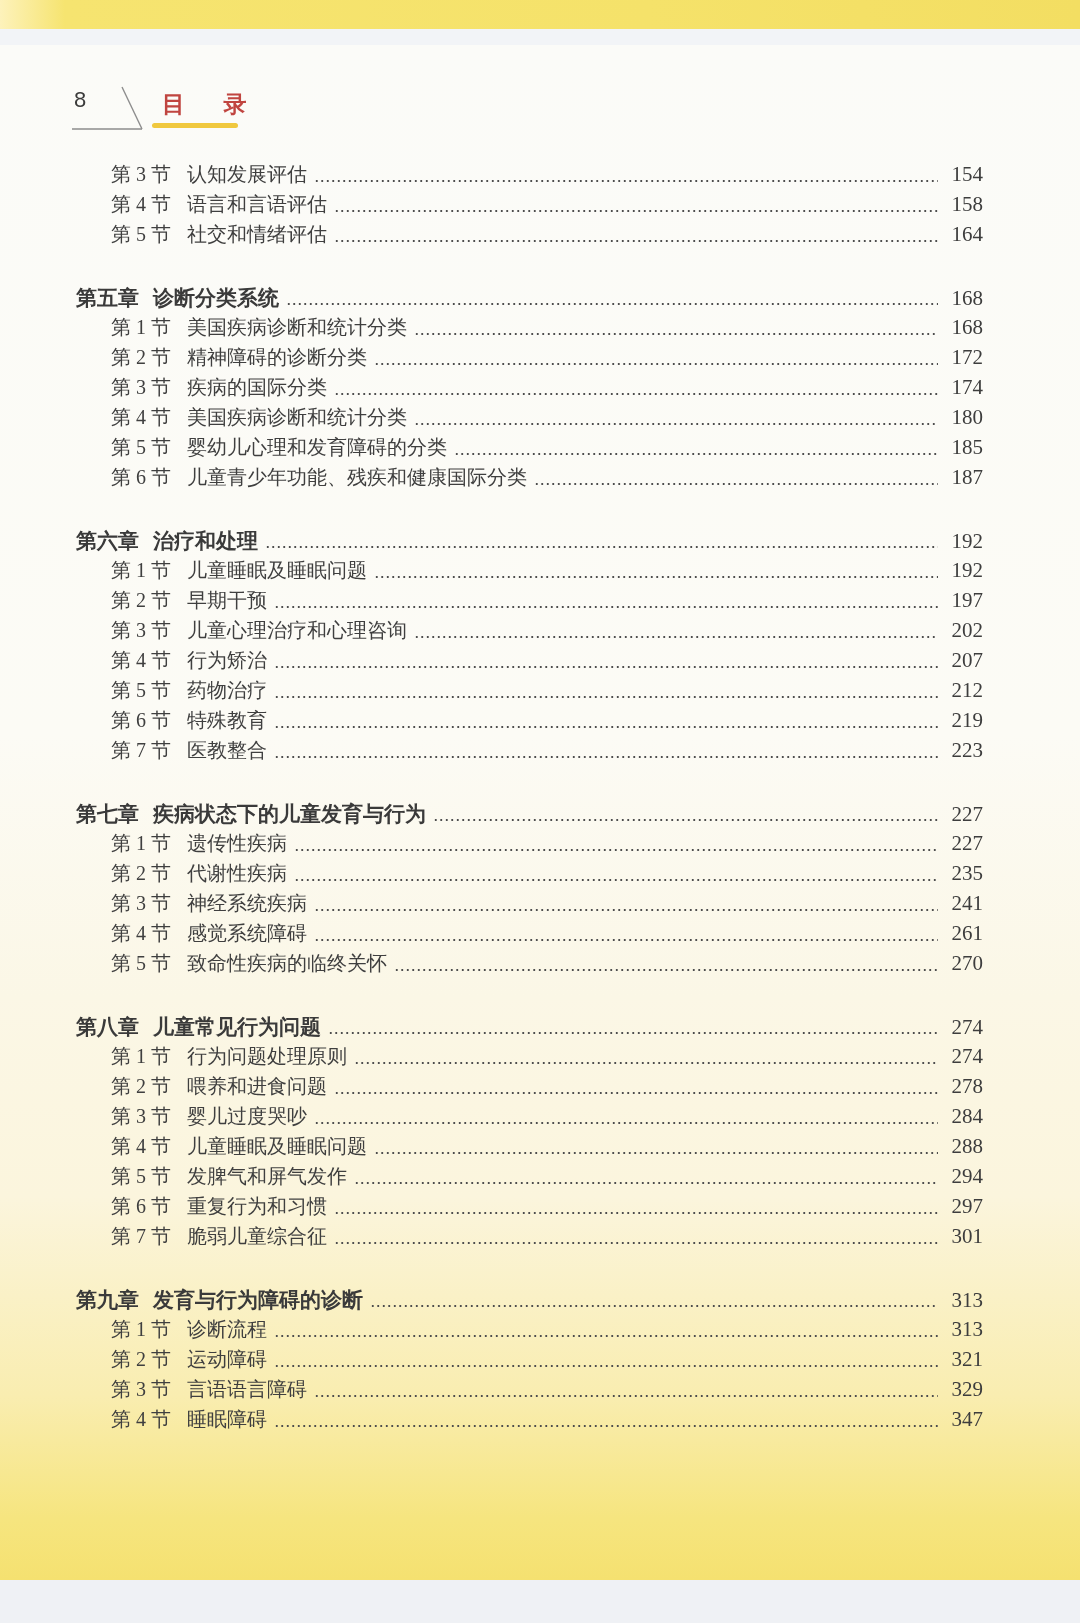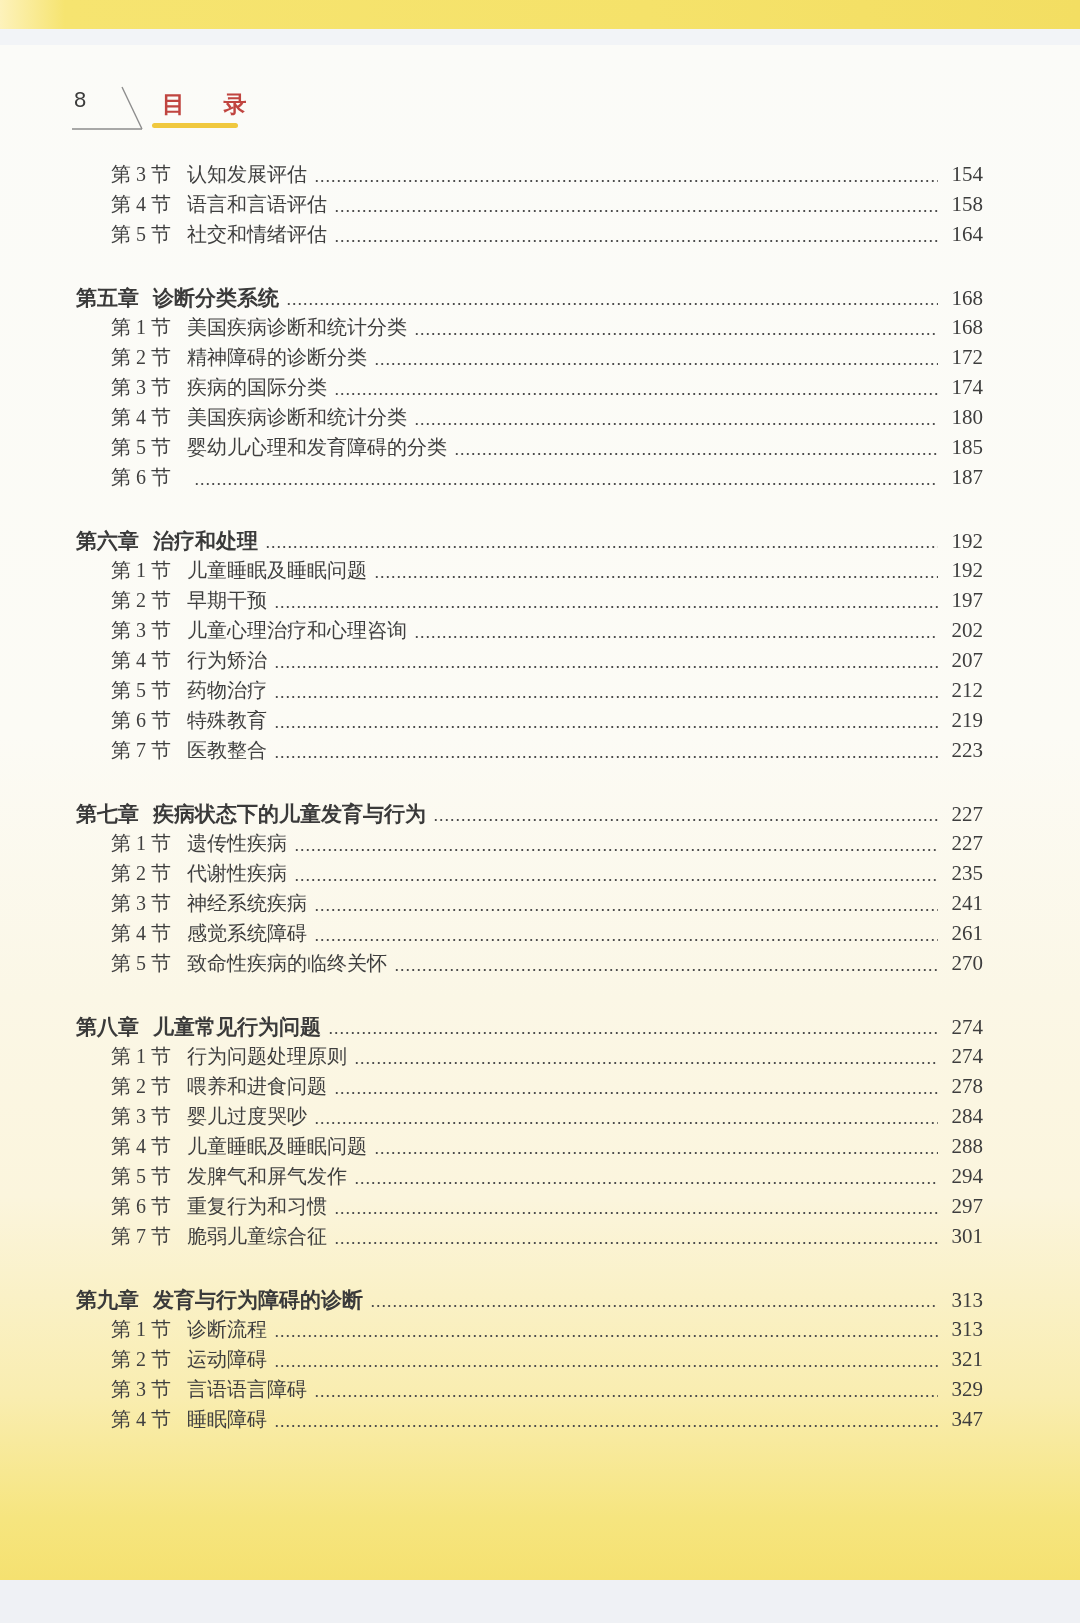--- a/index.html
+++ b/index.html
@@ -140,20 +140,21 @@
           <span class="pg">180</span>
         </div>
         <div class="toc-row section">
           <span class="lbl">第 5 节</span>
           <span class="ttl">婴幼儿心理和发育障碍的分类</span>
           <span class="dots"></span>
           <span class="pg">185</span>
         </div>
         <div class="toc-row section">
           <span class="lbl">第 6 节</span>
+          <span class="ttl">儿童青少年功能、残疾和健康国际分类</span>
           <span class="dots"></span>
           <span class="pg">187</span>
         </div>
         <div class="toc-row chapter">
           <span class="lbl">第六章</span>
           <span class="ttl">治疗和处理</span>
           <span class="dots"></span>
           <span class="pg">192</span>
         </div>
         <div class="toc-row section">

